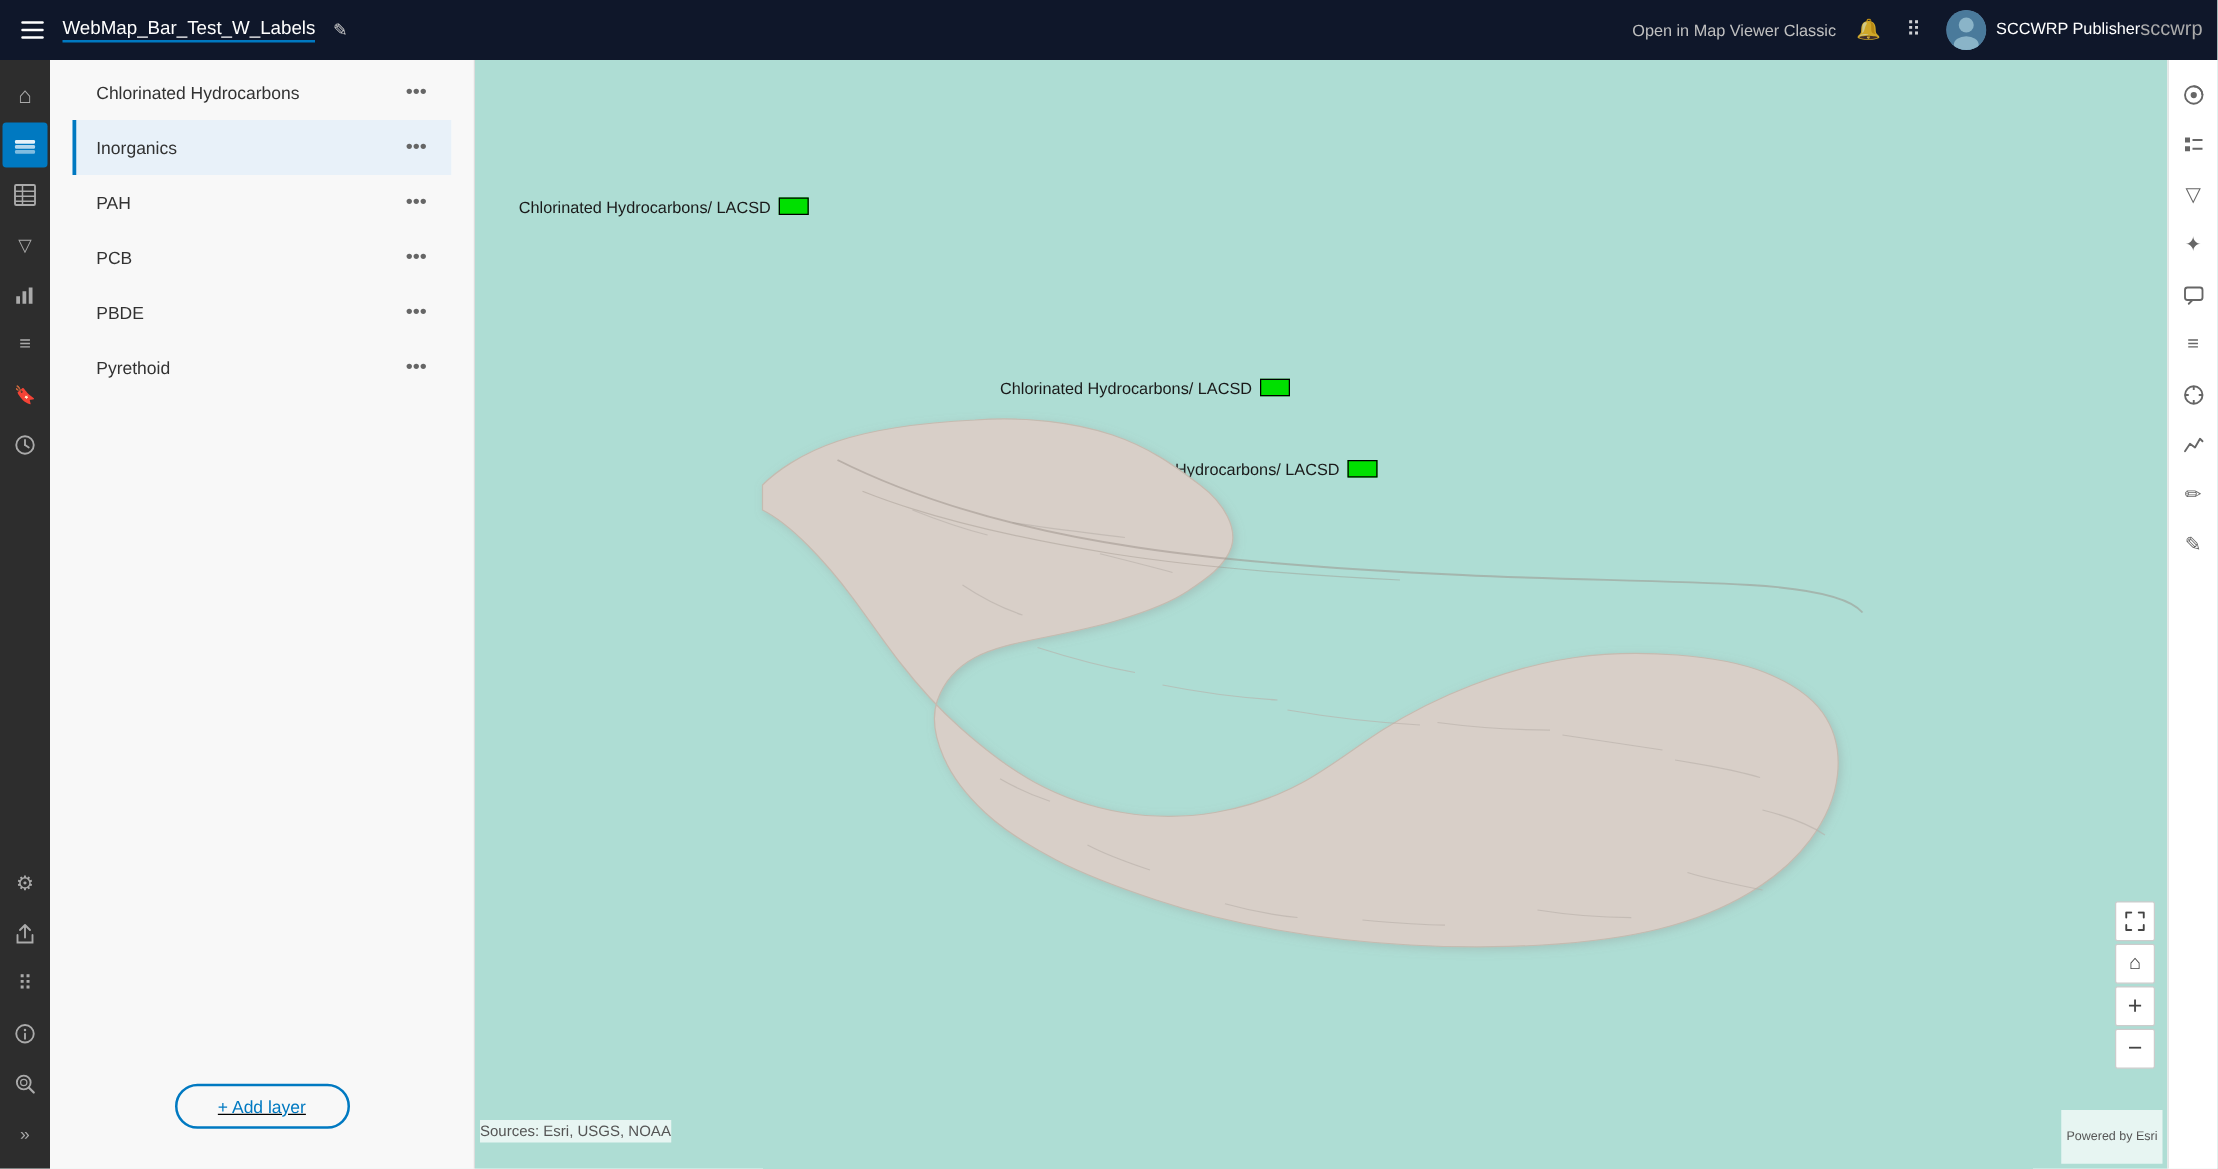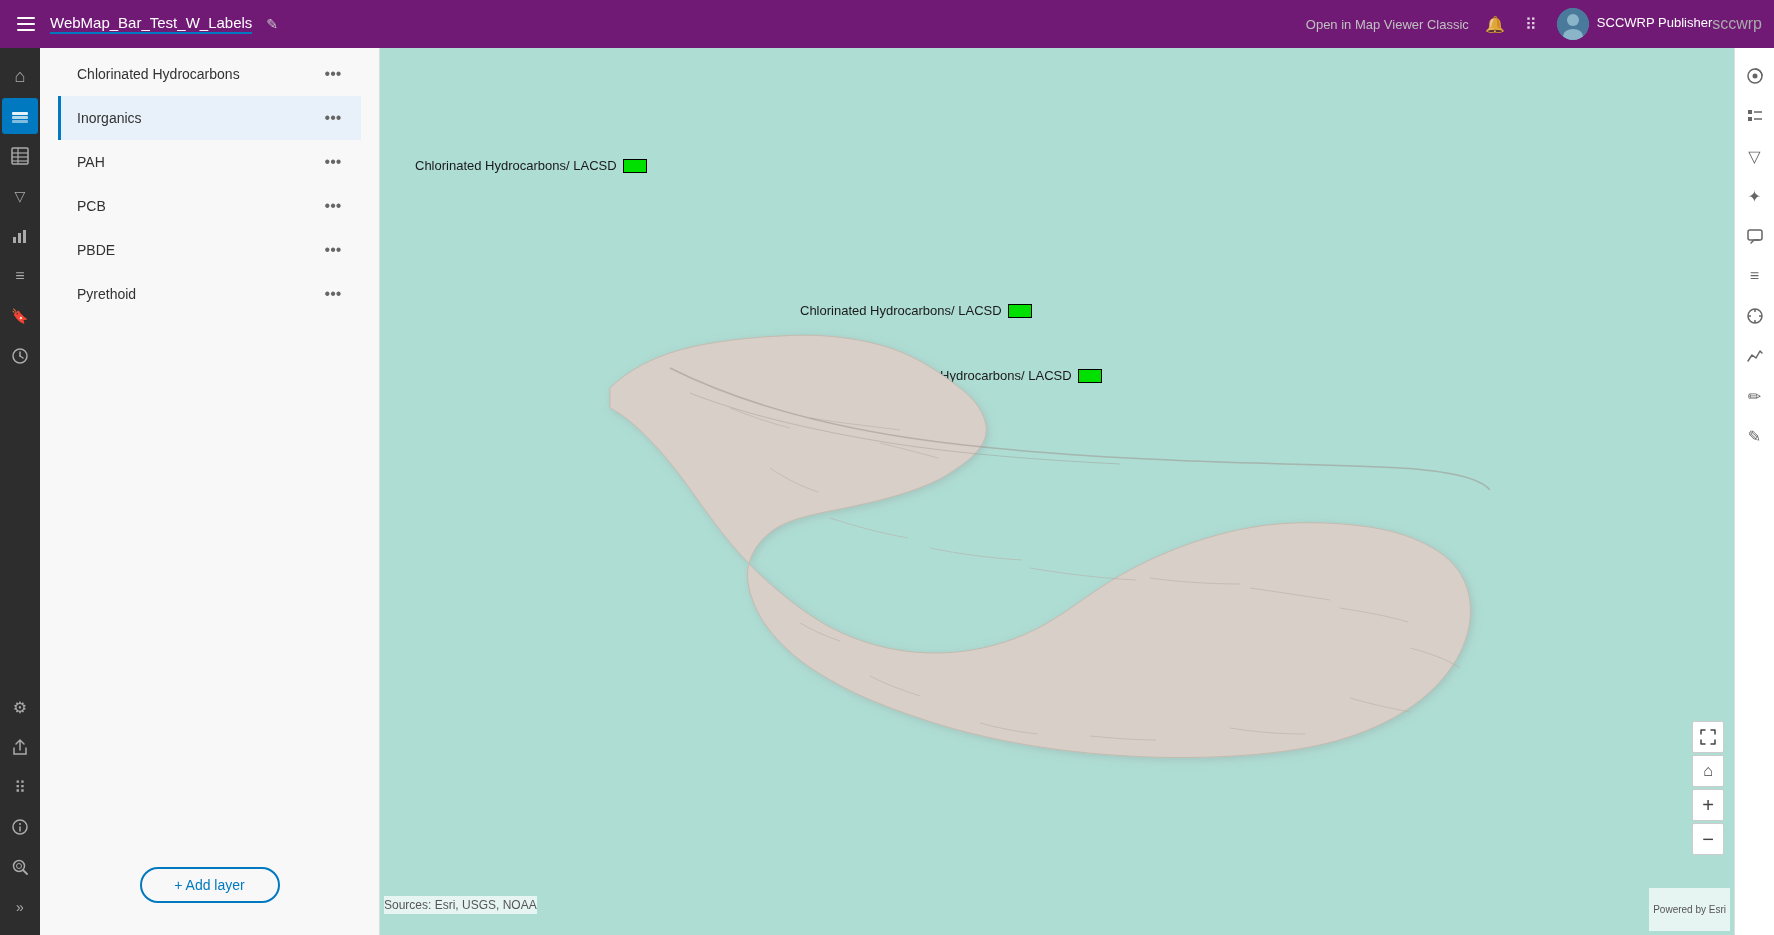--- a/index.html
+++ b/index.html
@@ -1,21 +1,21 @@
 <!DOCTYPE html>
 <html><head>
   <meta charset="utf-8">
   <style>
     * { box-sizing: border-box; margin: 0; padding: 0; }
     body { font-family: "Helvetica Neue", Arial, sans-serif; background: #fff; width: 1774px; height: 935px; overflow: hidden; display: flex; flex-direction: column; }
 
     
     .top-bar {
       height: 48px;
-      background: #701a75;
+      background: #0f172a;
       display: flex;
       align-items: center;
       padding: 0 12px;
       flex-shrink: 0;
       color: #fff;
       z-index: 100;
     }
     .top-bar-left {
       display: flex;
       align-items: center;
@@ -173,21 +173,21 @@
       flex: 1;
       position: relative;
       overflow: hidden;
       background: #aeddd4;
     }
 
     
     .map-label {
       position: absolute;
       display: flex;
-      align-items: flex-end;
+      align-items: flex-start;
       gap: 6px;
       font-size: 13px;
       color: #1a1a1a;
       white-space: nowrap;
       pointer-events: none;
     }
     .map-label-box {
       width: 24px; height: 14px;
       background: #00e000;
       border: 1px solid #000;
@@ -400,21 +400,21 @@
     </div>
         <div class="layer-item">
       <span class="layer-name">PBDE</span>
       <div class="layer-more">•••</div>
     </div>
         <div class="layer-item">
       <span class="layer-name">Pyrethoid</span>
       <div class="layer-more">•••</div>
     </div>
       </div>
-    <div style="display:flex;justify-content:center;padding:8px 0 16px;">
+    <div style="display:flex;justify-content:center;padding:8px 0 16px;text-decoration:underline;">
       <button class="add-layer-btn">+ Add layer</button>
     </div>
   </div>
 
   <div class="map-area" id="map-area">
 
     <div class="map-label" style="left:35px;top:110px;">
       <span>Chlorinated Hydrocarbons/ LACSD</span>
       <div class="map-label-box"></div>
     </div>

